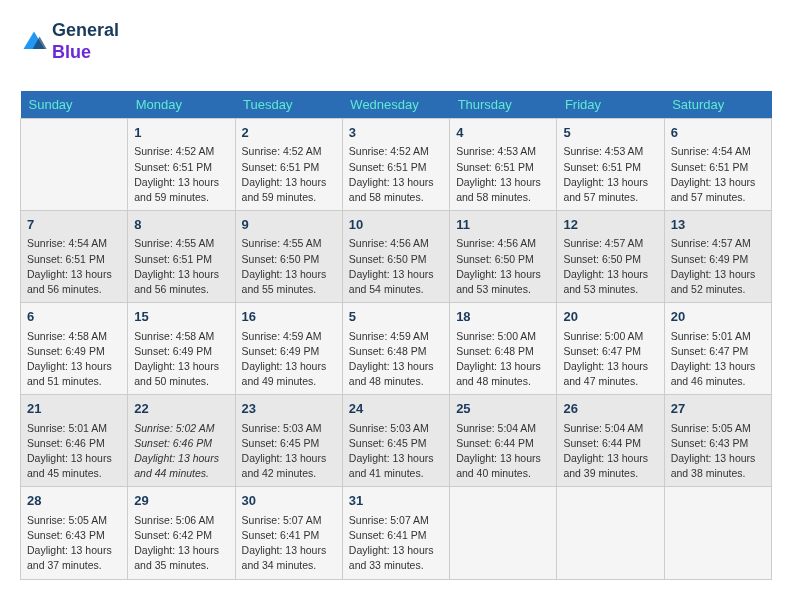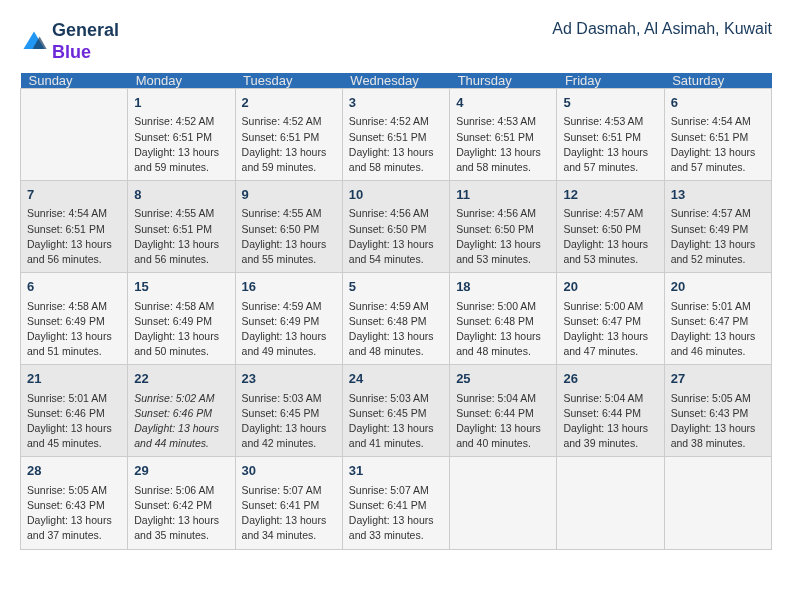--- a/index.html
+++ b/index.html
@@ -7,21 +7,21 @@
       font-family: Arial, sans-serif;
       background: #fff;
       width: 792px;
       min-height: 612px;
       padding: 20px;
     }
     .header {
       display: flex;
       justify-content: space-between;
       align-items: flex-start;
-      margin-bottom: 10px;
+      margin-bottom: 28px;
     }
     .logo {
       display: flex;
       align-items: center;
     }
     .logo-text {
       font-size: 18px;
       font-weight: bold;
       color: #1a3a5c;
       line-height: 1.2;
@@ -44,23 +44,23 @@
       font-size: 16px;
       color: #1a3a5c;
     }
     table {
       width: 100%;
       border-collapse: collapse;
       font-size: 11px;
     }
     thead tr th {
       background-color: #2a6db5;
-      color: #e5e5e5;
+      color: #5eead4;
       text-align: left;
-      padding: 0 8px;
+      padding: 6px 8px;
       font-size: 13px;
       font-weight: normal;
     }
     tbody tr td {
       border: 1px solid #ccc;
       vertical-align: top;
       padding: 5px 6px;
       width: 14.28%;
       height: 80px;
       color: #333;
@@ -96,21 +96,20 @@
     <svg class="logo-icon" viewBox="0 0 40 40">
       <polygon points="20,5 35,30 5,30" fill="#2196F3"></polygon>
       <polygon points="28,12 38,30 18,30" fill="#1a3a5c" opacity="0.7"></polygon>
     </svg>
     <div>
       <div class="logo-text"><span>General</span></div>
       <div class="logo-text logo-blue"><span>Blue</span></div>
     </div>
   </div>
   <div class="title-block">
-    <div class="location-title">Ad Dasmah, Al Asimah, Kuwait</div>
   </div>
 </div>
 
 <table>
   <thead>
     <tr id="weekday-header">
     <th>Sunday</th>
         <th>Monday</th>
         <th>Tuesday</th>
         <th>Wednesday</th>

